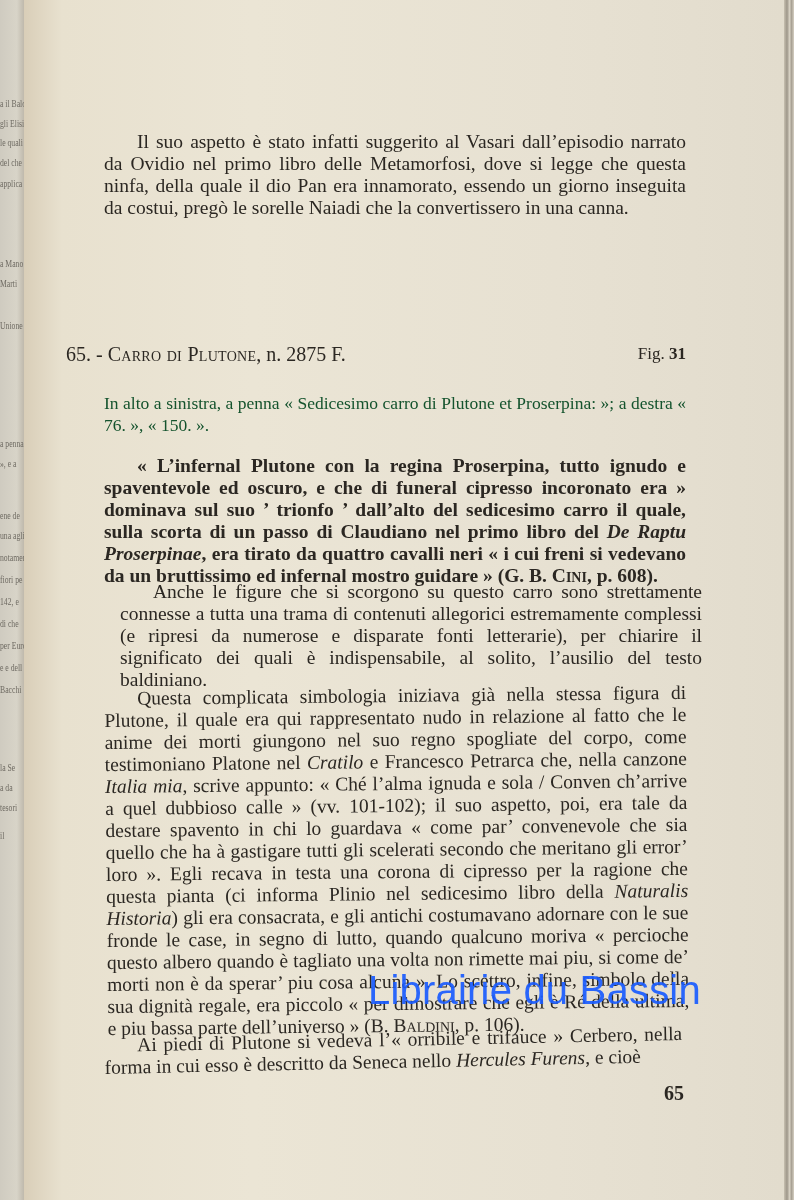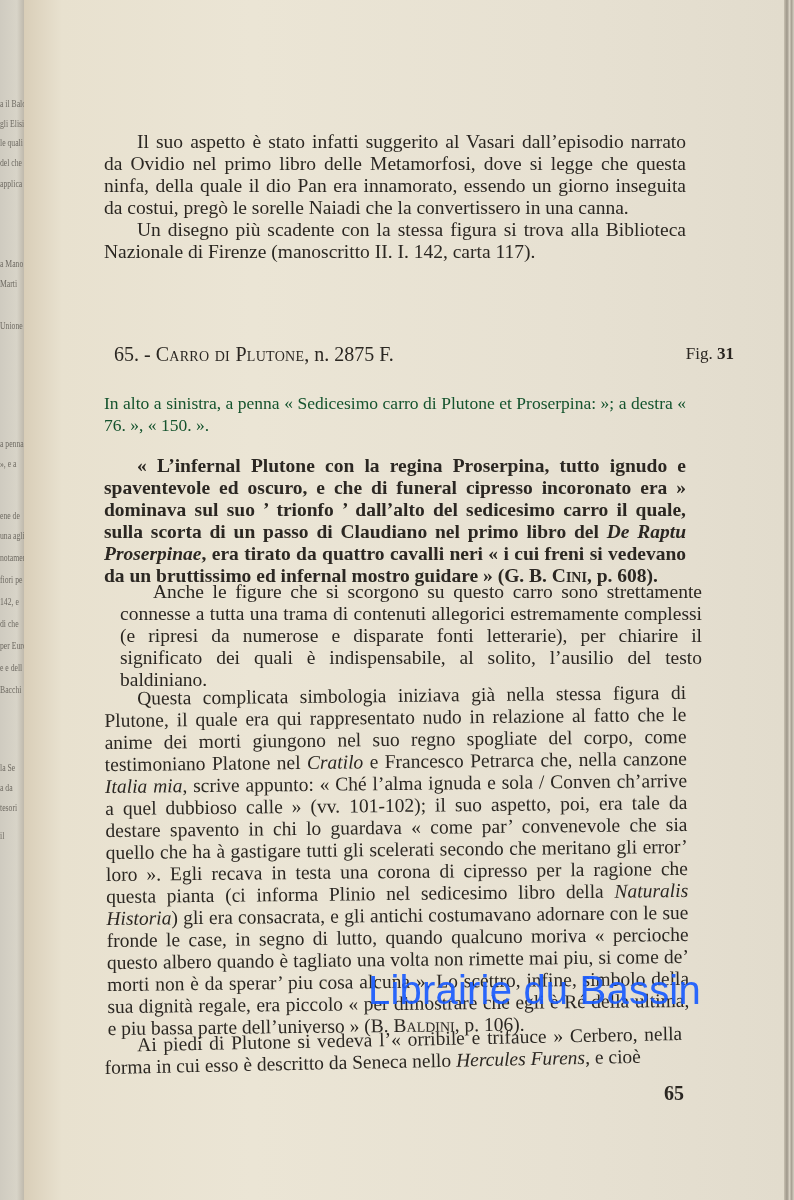--- a/index.html
+++ b/index.html
@@ -28,21 +28,21 @@
   }
   .text {
     position: absolute; left: 104px; width: 582px;
     font-family: "Liberation Serif", serif; font-size: 19.5px;
     color: #2b2722; line-height: 22px; text-align: justify;
   }
   .text p { margin: 0; text-indent: 33px; }
   .p1 { top: 131px; }
   .heading {
     position: absolute; left: 66px; top: 343px; width: 620px;
-    font-family: "Liberation Serif", serif; font-size: 20px; color: #2b2722; margin-left: 48px;
+    font-family: "Liberation Serif", serif; font-size: 20px; color: #2b2722;
   }
   .heading .sc { font-variant: small-caps; letter-spacing: 0.3px; }
   .heading .fig { position: absolute; right: 0; top: 1px; font-size: 17px; }
   .heading .fig b { font-weight: bold; }
   .note {
     position: absolute; left: 104px; top: 392px; width: 582px;
     font-family: "Liberation Serif", serif; font-size: 17.5px; color: #14532d;
     line-height: 22px; text-align: justify;
   }
   .p2 { top: 455px; font-weight: bold; }
@@ -88,21 +88,20 @@
     <span class="frag" style="top: 782px;">a da</span>
     <span class="frag" style="top: 802px;">tesori</span>
     <span class="frag" style="top: 830px;">il</span>
   </div>
 
 <div class="page"></div>
 <div class="right-edge"></div>
 
 <div class="text p1">
   <p>Il suo aspetto è stato infatti suggerito al Vasari dall’episodio narrato da Ovidio nel primo libro delle Metamorfosi, dove si legge che questa ninfa, della quale il dio Pan era innamorato, essendo un giorno inseguita da costui, pregò le sorelle Naiadi che la convertissero in una canna.</p>
-  <p>Un disegno più scadente con la stessa figura si trova alla Biblioteca Nazionale di Firenze (manoscritto II. I. 142, carta 117).</p>
 </div>
 
 <div class="heading">
   <span>65. -</span>
   <span class="sc">Carro di Plutone</span><span>, n. 2875 F.</span>
   <span class="fig"><span>Fig.</span> <b>31</b></span>
 </div>
 
 <div class="note">In alto a sinistra, a penna « Sedicesimo carro di Plutone et Proserpina: »; a destra « 76. », « 150. ».</div>
 

